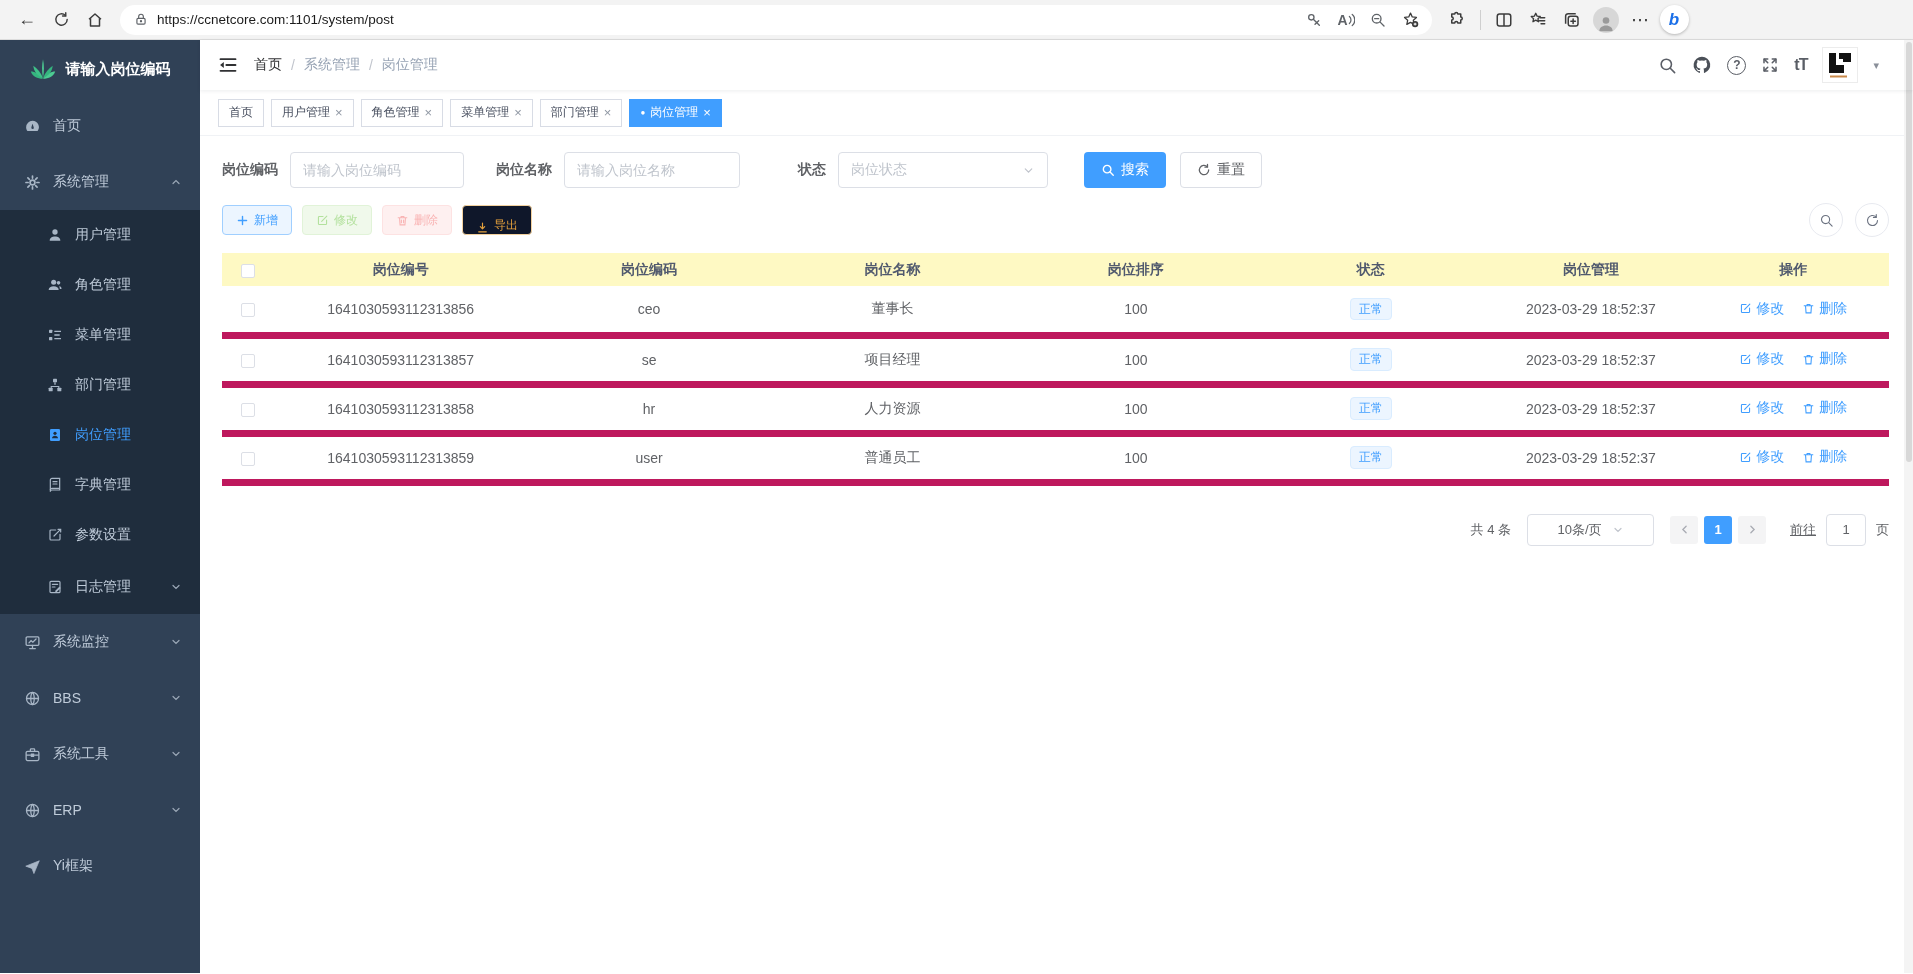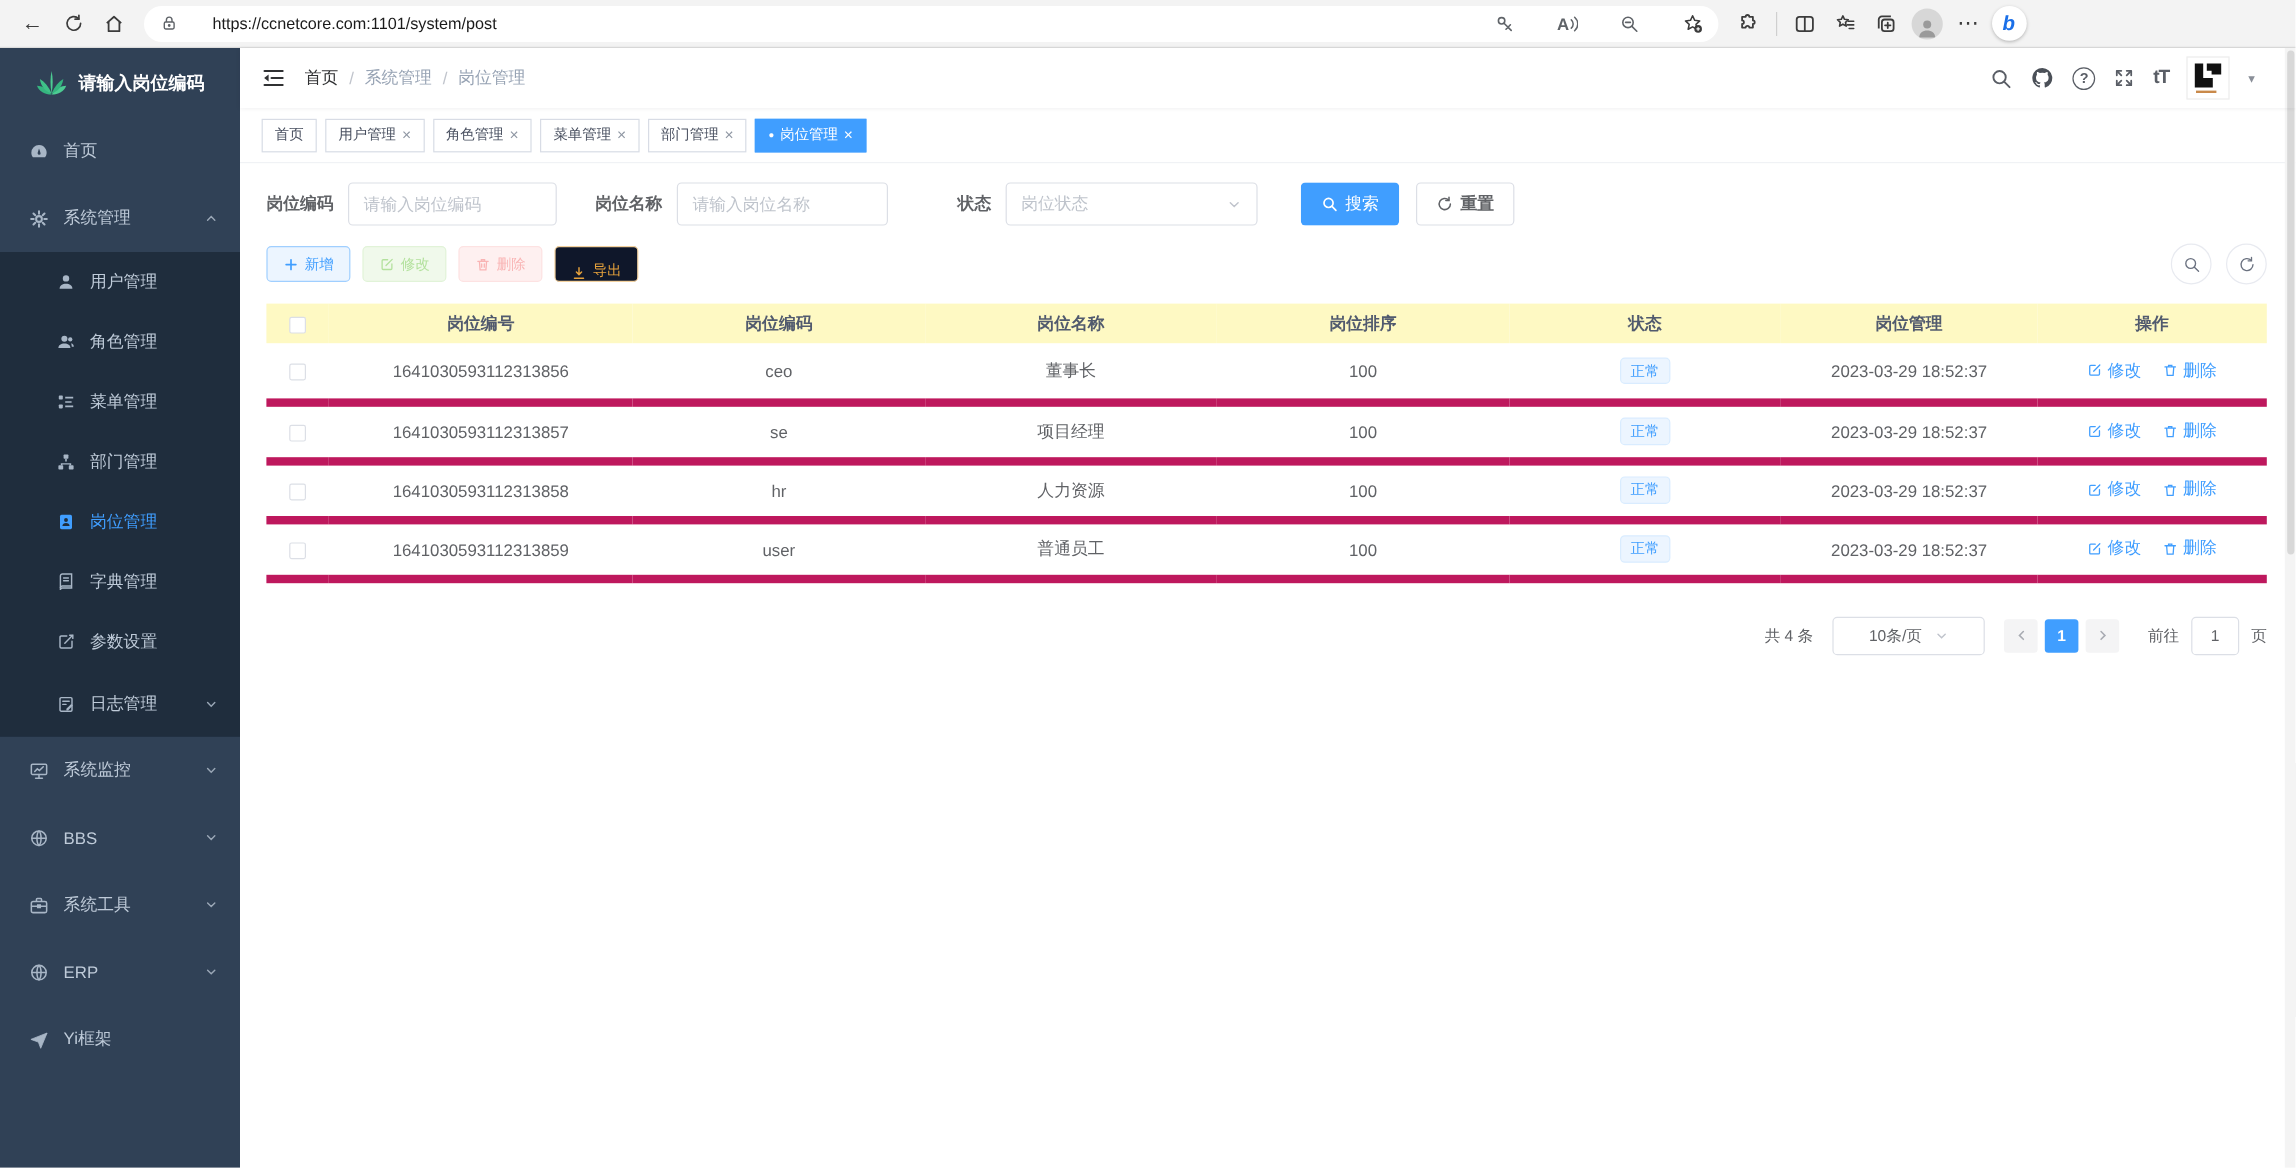--- a/index.html
+++ b/index.html
@@ -1,21 +1,21 @@
 <!DOCTYPE html>
 <html><head>
 <meta charset="utf-8">
 <style>
   * { margin:0; padding:0; box-sizing:border-box; font-family:"Liberation Sans","DejaVu Sans",sans-serif; }
   html,body { width:1913px; height:974px; overflow:hidden; background:#fff; }
 
   
   .browser { height:40px; background:#f3f3f3; border-bottom:1px solid #dcdcdc; display:flex; align-items:center; padding:0 10px; }
   .b-icon { width:34px; height:32px; display:flex; align-items:center; justify-content:center; color:#3c3c3c; font-size:18px; border-radius:6px; flex:0 0 auto; cursor:pointer; }
-  .url-bar { width:1312px; height:30px; margin:0 8px; background:#fff; border-radius:16px; display:flex; align-items:center; padding:0 6px 0 14px;gap:20px; }
+  .url-bar { width:1312px; height:30px; margin:0 8px; background:#fff; border-radius:16px; display:flex; align-items:center; padding:0 6px 0 14px; }
   .url-text { flex:1; font-size:13.5px; color:#1b1b1b; margin-left:9px; white-space:nowrap; overflow:hidden; }
   .url-bar .b-icon { width:32px; height:26px; font-size:15px; }
   .b-divider { width:1px; height:20px; background:#cfcfcf; margin:0 6px; }
   .avatar-circle { width:26px; height:26px; border-radius:50%; background:#d7d7d7; display:flex; align-items:flex-end; justify-content:center; overflow:hidden; }
   .bing-badge { width:29px; height:29px; border-radius:50%; background:#fff; box-shadow:0 1px 3px rgba(0,0,0,.25); display:flex; align-items:center; justify-content:center; color:#1a6fe8; font-weight:700; font-size:17px; font-family:"Liberation Serif","DejaVu Serif",serif; font-style:italic; }
 
   
   .app { position:relative; display:flex; height:933px; }
 
   
@@ -58,21 +58,21 @@
   .search-row { display:flex; align-items:center; margin-top:8px; }
   .f-label { font-size:14px; font-weight:700; color:#606266; margin-right:12px; white-space:nowrap; }
   .f-input { height:36px; border:1px solid #dcdfe6; border-radius:4px; padding:0 12px; font-size:14px; color:#606266; outline:none; }
   .f-input::placeholder { color:#bfc4cc; }
   .w-code { width:174px; margin-right:32px; }
   .w-name { width:176px; margin-right:58px; }
   .f-select { width:210px; height:36px; border:1px solid #dcdfe6; border-radius:4px; display:flex; align-items:center; padding:0 12px; color:#bfc4cc; font-size:14px; cursor:pointer; }
   .f-select .sel-chev { margin-left:auto; color:#c0c4cc; }
   .btn { height:36px; border-radius:4px; font-size:14px; display:inline-flex; align-items:center; gap:6px; padding:0 16px; cursor:pointer; border:1px solid transparent; white-space:nowrap; }
   .btn-primary { background:#409eff; color:#fff; margin-left:36px; }
-  .btn-plain { background:#fff; border-color:#dcdfe6; color:#606266; margin-left:14px;font-weight:bold; }
+  .btn-plain { background:#fff; border-color:#dcdfe6; color:#606266; margin-left:14px; }
 
   .toolbar-row { display:flex; align-items:center; margin-top:15px; }
   .tbtn { height:30px; padding:0 13px; border-radius:4px; font-size:12px; display:inline-flex; align-items:center; gap:5px; cursor:pointer; margin-right:10px; border:1px solid; }
   .tbtn-add { background:#ecf5ff; border-color:#a0cfff; color:#409eff; }
   .tbtn-edit { background:#f0f9eb; border-color:#e1f3d8; color:#b3e19d; }
   .tbtn-del { background:#fef0f0; border-color:#fde2e2; color:#f9b4b4; }
   .tbtn-exp { background:#0f172a; border-color:#f3d19e; color:#e6a23c;align-items:flex-end; }
   .tool-right { margin-left:auto; display:flex; gap:12px; }
   .circle-btn { width:34px; height:34px; border-radius:50%; border:1px solid #e8eaf0; background:#fff; color:#6b7280; display:flex; align-items:center; justify-content:center; cursor:pointer; }
 
@@ -84,21 +84,21 @@
   .badge { display:inline-block; background:#ecf5ff; border:1px solid #d9ecff; color:#409eff; font-size:12px; border-radius:4px; padding:3px 8px; line-height:1.2; }
   .op { color:#409eff; display:inline-flex; align-items:center; gap:4px; cursor:pointer; }
   .op + .op { margin-left:14px; }
 
   
   .pagination { display:flex; align-items:center; justify-content:flex-end; margin-top:28px; font-size:13px; color:#606266; }
   .pg-total { margin-right:16px; }
   .pg-size { width:127px; height:32px; border:1px solid #dcdfe6; border-radius:4px; display:flex; align-items:center; justify-content:center; gap:10px; color:#606266; cursor:pointer; margin-right:16px; }
   .pg-btn { width:28px; height:28px; border-radius:3px; background:#f4f4f5; color:#a8abb2; display:flex; align-items:center; justify-content:center; margin-right:6px; cursor:pointer; }
   .pg-page { background:#409eff; color:#fff; font-weight:700; font-size:13px; }
-  .pg-goto { margin-left:18px; margin-right:10px; }
+  .pg-goto { margin-left:18px; margin-right:10px;text-decoration:underline; }
   .pg-input { width:40px; height:32px; border:1px solid #dcdfe6; border-radius:4px; text-align:center; font-size:13px; color:#606266; outline:none; margin-right:10px; }
 
   
   .scrollbar { position:absolute; right:0; top:0; width:9px; height:100%; background:#f4f4f4; }
   .scroll-thumb { position:absolute; top:2px; left:1.5px; width:6px; height:420px; background:#d8d8d8; border-radius:3px; }
 
   svg { display:block; }
 </style>
 </head>
 <body>

